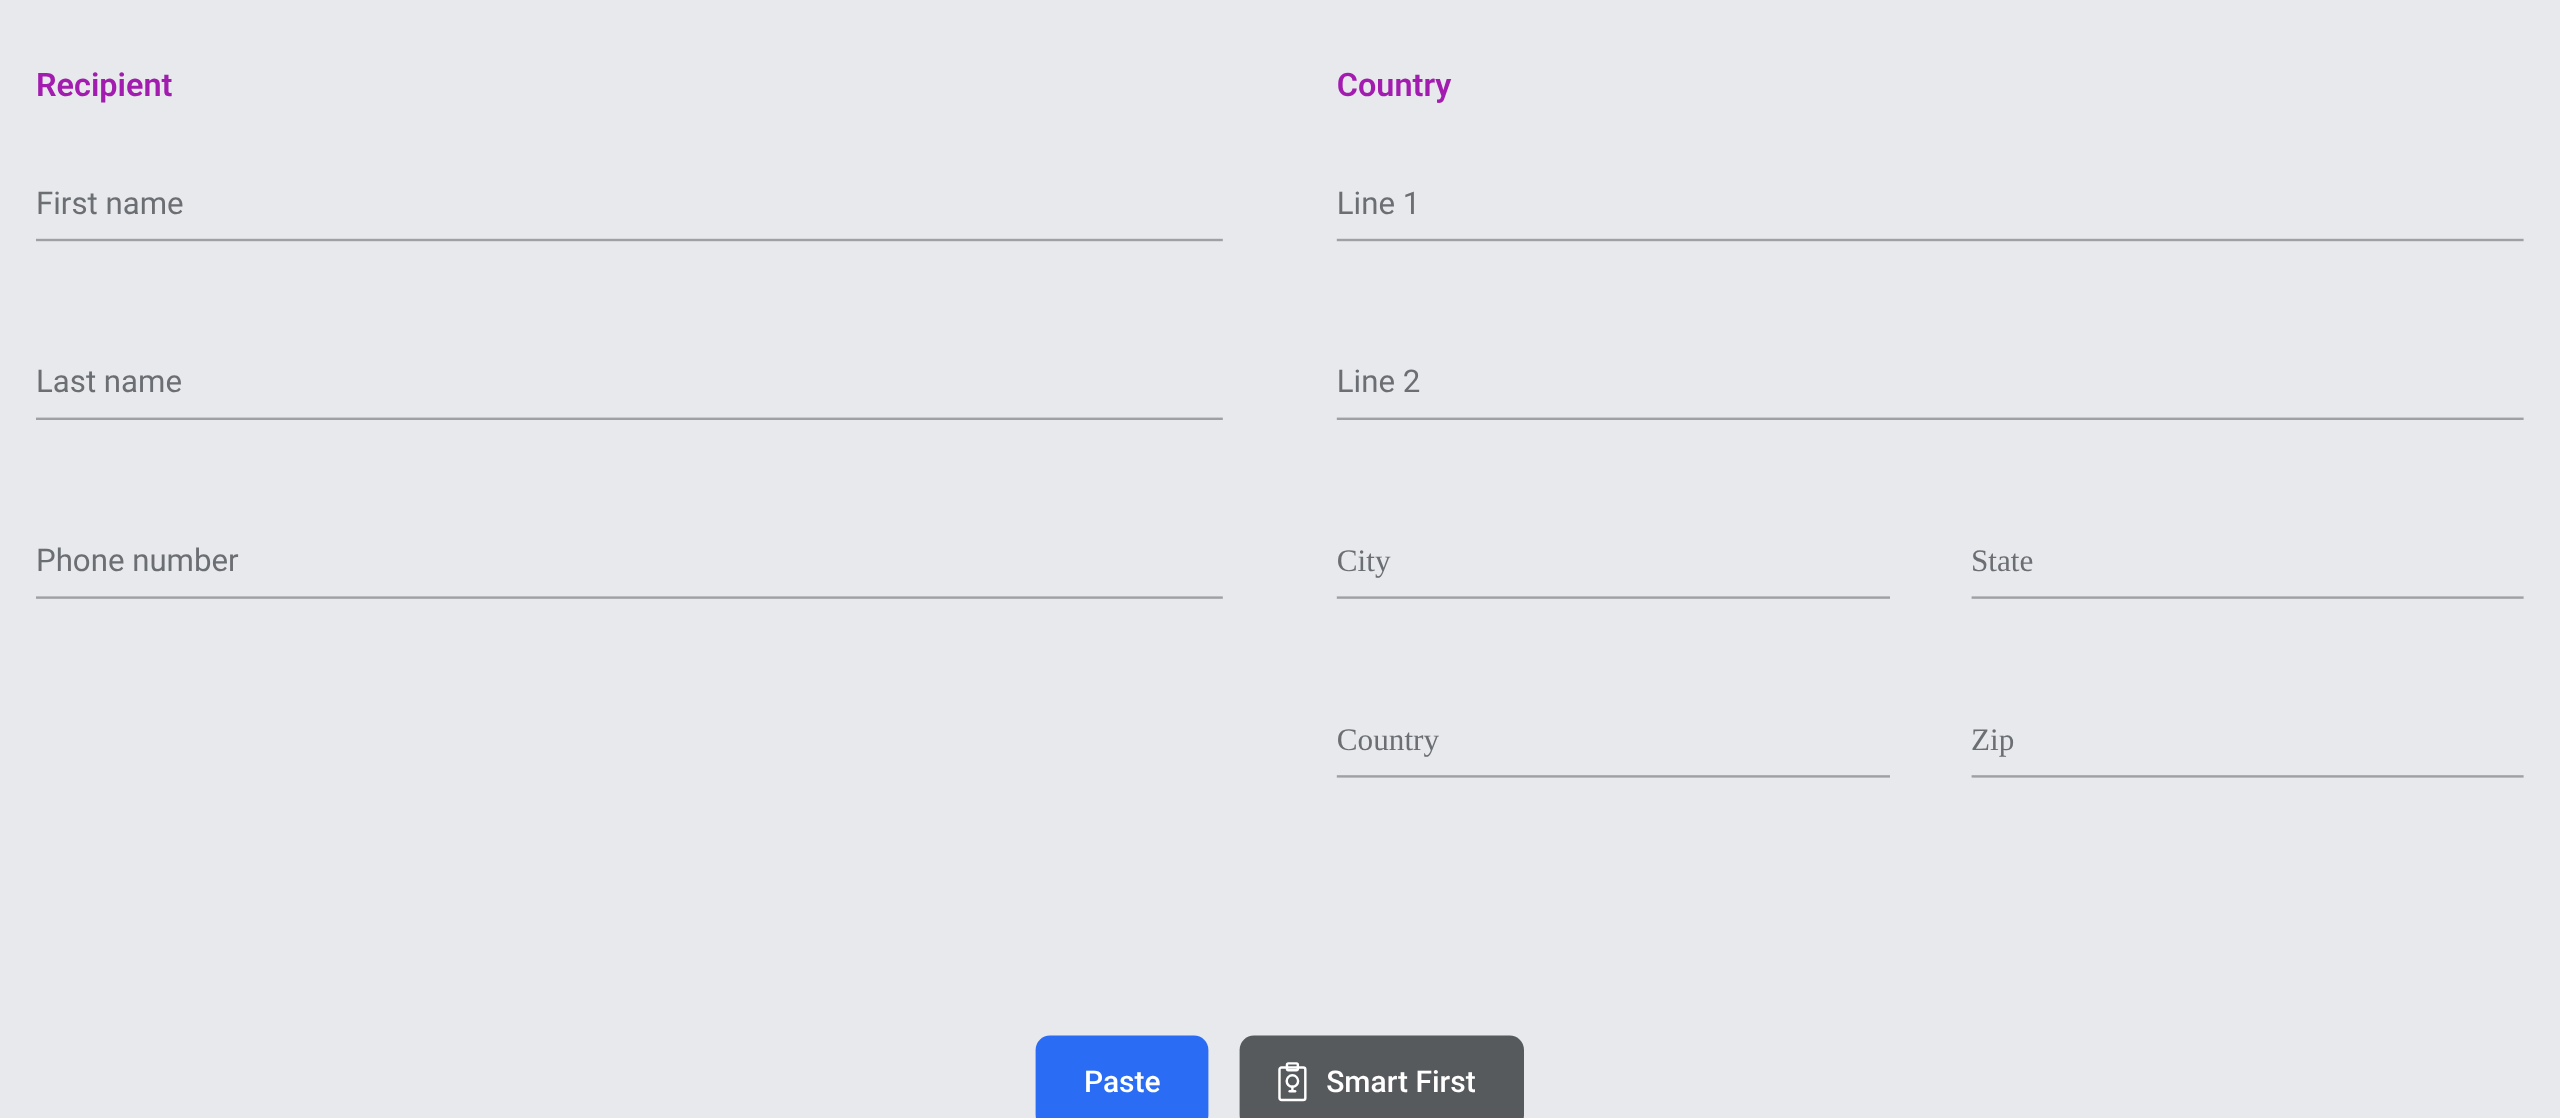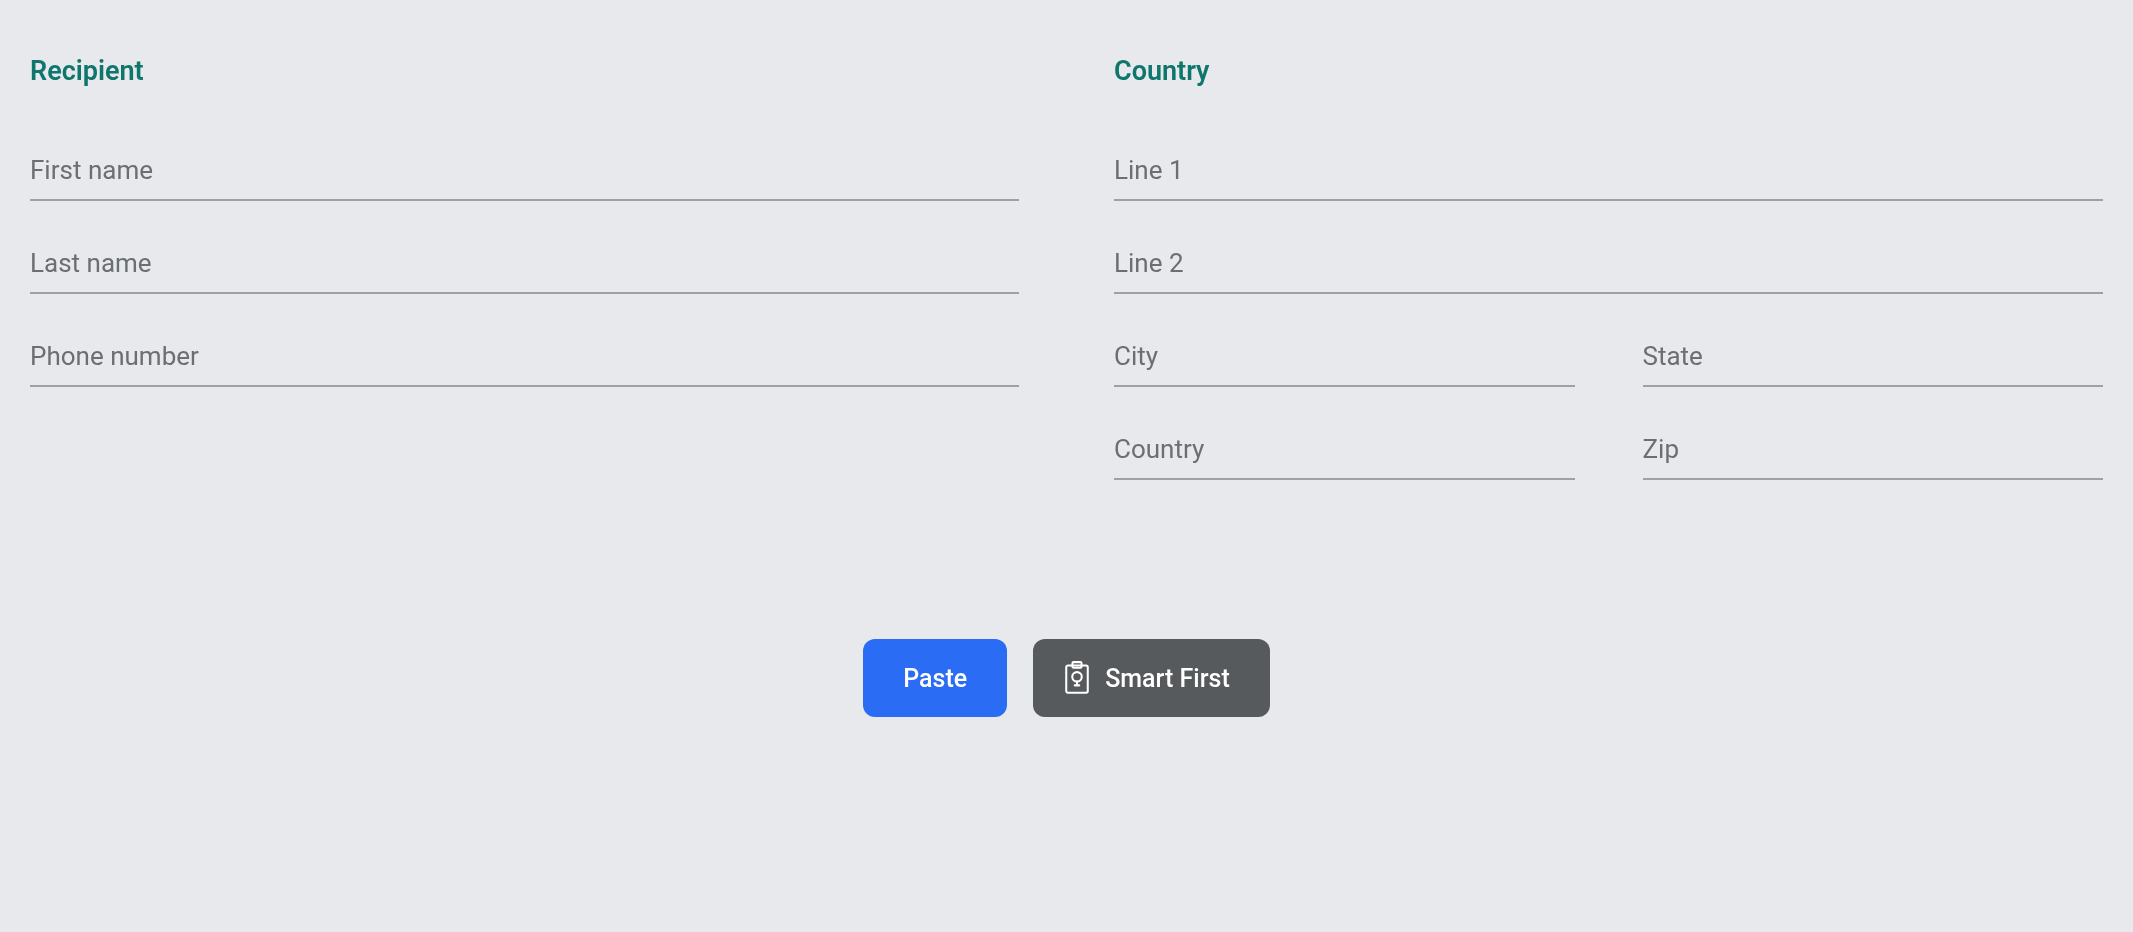--- a/index.html
+++ b/index.html
@@ -22,25 +22,25 @@
     .columns {
       display: flex;
       gap: 95px;
     }
     .column {
       flex: 1;
     }
     .section-heading {
       font-size: 27px;
       font-weight: 600;
-      color: #0f766e;
+      color: #a21caf;
       margin-bottom: 60px;
     }
     .field {
-      margin-bottom: 39px;
+      margin-bottom: 95px;
     }
     .field:last-child {
       margin-bottom: 0;
     }
     .text-input {
       width: 100%;
       border: none;
       border-bottom: 2px solid #9ea0a4;
       background: transparent;
       font-size: 26px;
@@ -49,20 +49,21 @@
       outline: none;
       font-family: inherit;
     }
     .text-input::placeholder {
       color: #6b6e73;
       opacity: 1;
     }
     .row {
       display: flex;
       gap: 68px;
+      font-family: Liberation Serif, serif;
     }
     .row .field {
       flex: 1;
     }
     .buttons {
       display: flex;
       justify-content: center;
       gap: 26px;
       margin-top: 120px;
     }

